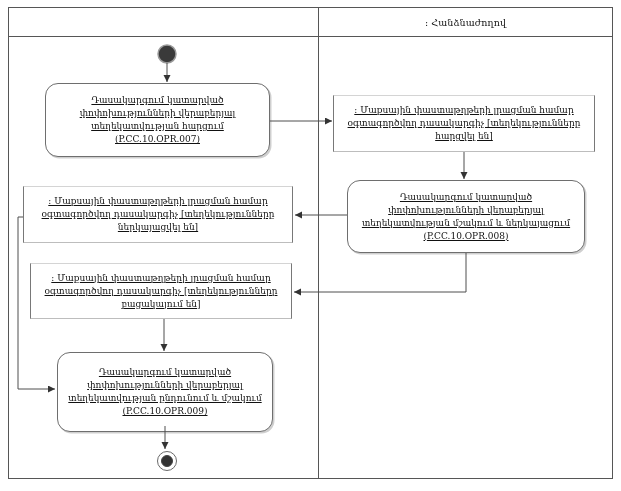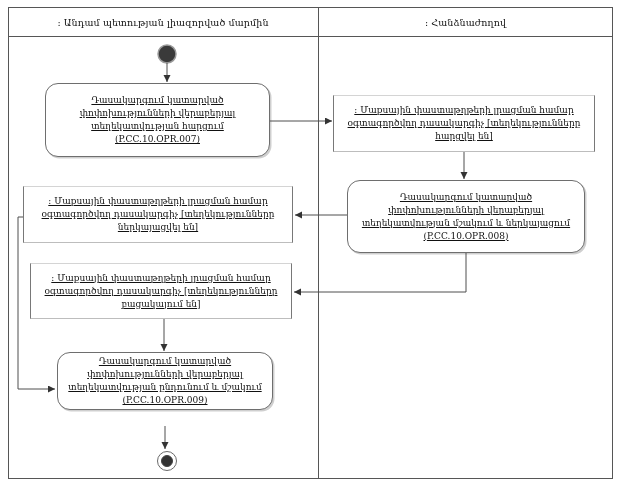--- a/index.html
+++ b/index.html
@@ -39,23 +39,20 @@
 </style>
 </head>
 <body>
 
 <div class="canvas">
 
   <div class="frame"></div>
   <div class="header-line"></div>
   <div class="lane-divider"></div>
 
-  <div class="lane-header left">
-    <span>: Անդամ պետության լիազորված մարմին</span>
-  </div>
   <div class="lane-header right">
     <span>: Հանձնաժողով</span>
   </div>
 
   <svg class="edges" width="621" height="491" viewBox="0 0 621 491">
     <defs>
       <marker id="arw" markerUnits="userSpaceOnUse" markerWidth="8" markerHeight="8" refX="7" refY="3.5" orient="auto">
         <polygon points="0,0 7,3.5 0,7" fill="#333333"></polygon>
       </marker>
     </defs>
@@ -92,17 +89,17 @@
   </div>
 
   <div class="node object" style="left:23px; top:186px; width:270px; height:57px;">
     <span>: Մաքսային փաստաթղթերի լրացման համար օգտագործվող դասակարգիչ [տեղեկությունները ներկայացվել են]</span>
   </div>
 
   <div class="node object" style="left:30px; top:263px; width:262px; height:56px;">
     <span>: Մաքսային փաստաթղթերի լրացման համար օգտագործվող դասակարգիչ [տեղեկությունները բացակայում են]</span>
   </div>
 
-  <div class="node action" style="left:57px; top:352px; width:216px; height:58px;">
+  <div class="node action" style="left:57px; top:352px; width:216px; height:80px;">
     <span>Դասակարգում կատարված փոփոխությունների վերաբերյալ տեղեկատվության ընդունում և մշակում (P.CC.10.OPR.009)</span>
   </div>
 
 </div>
 
 </body></html>

